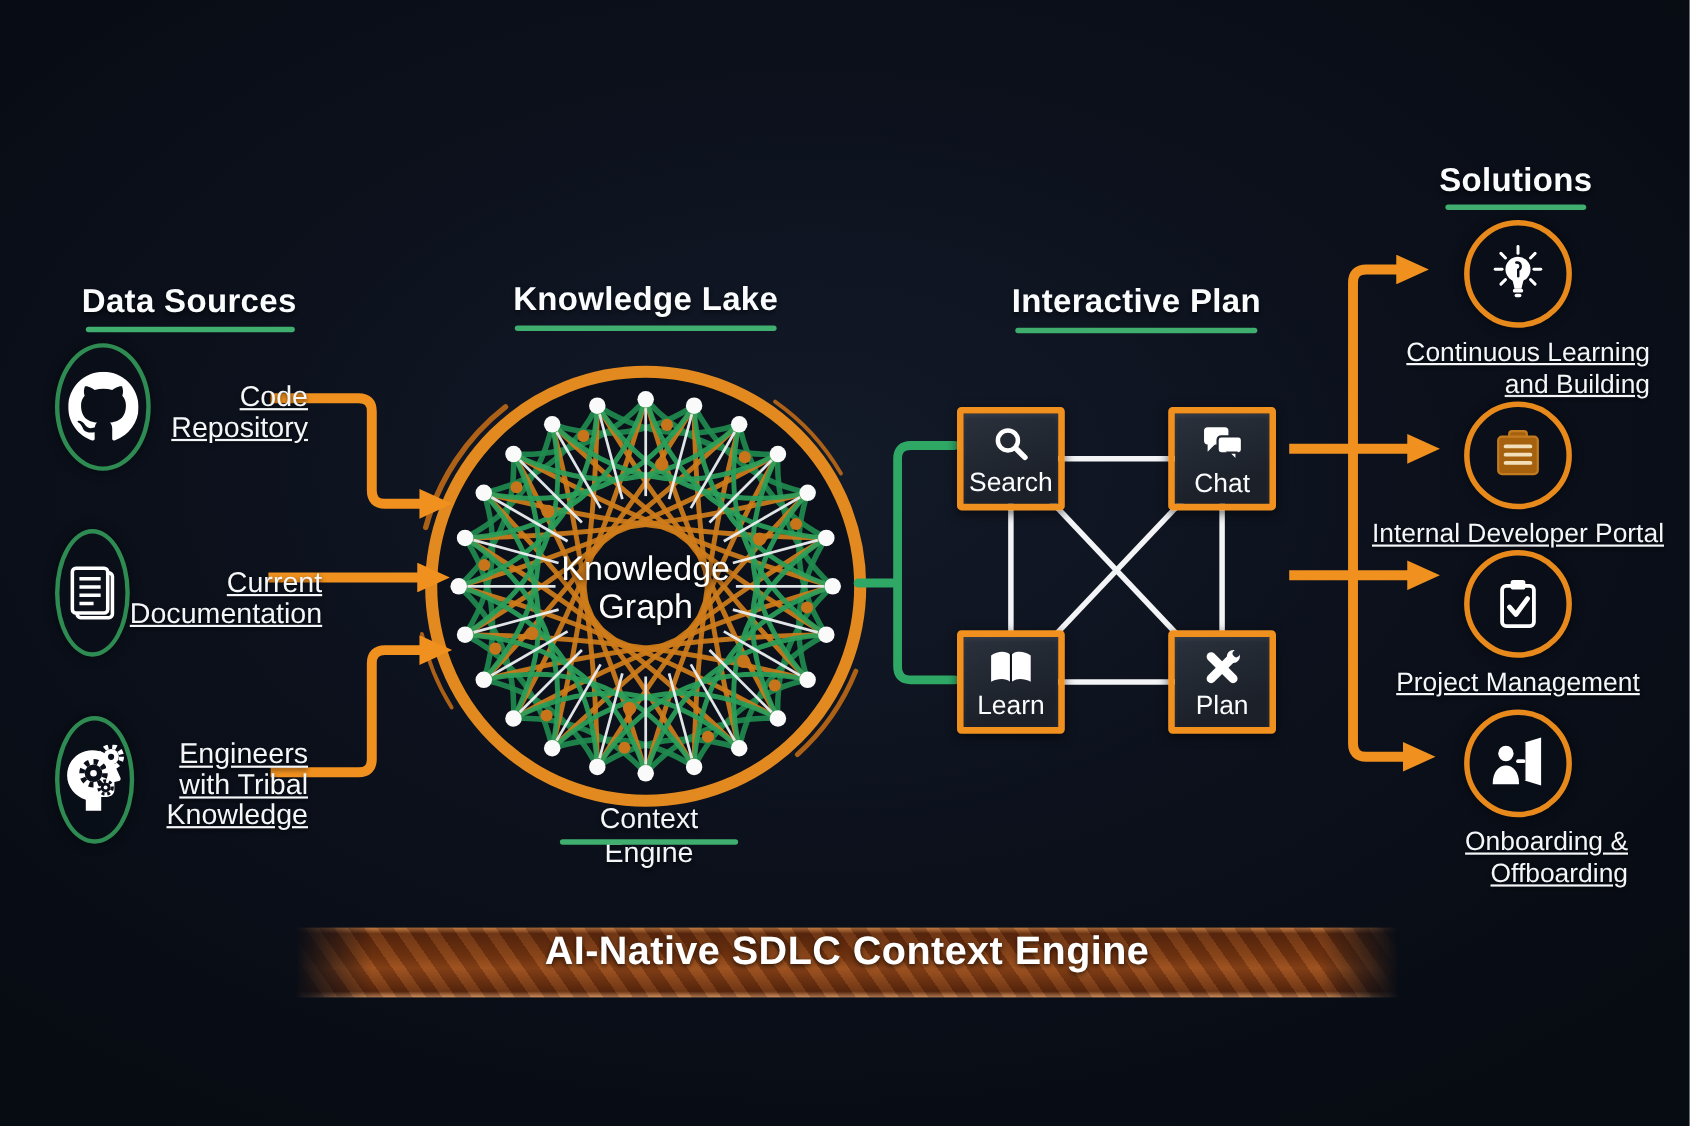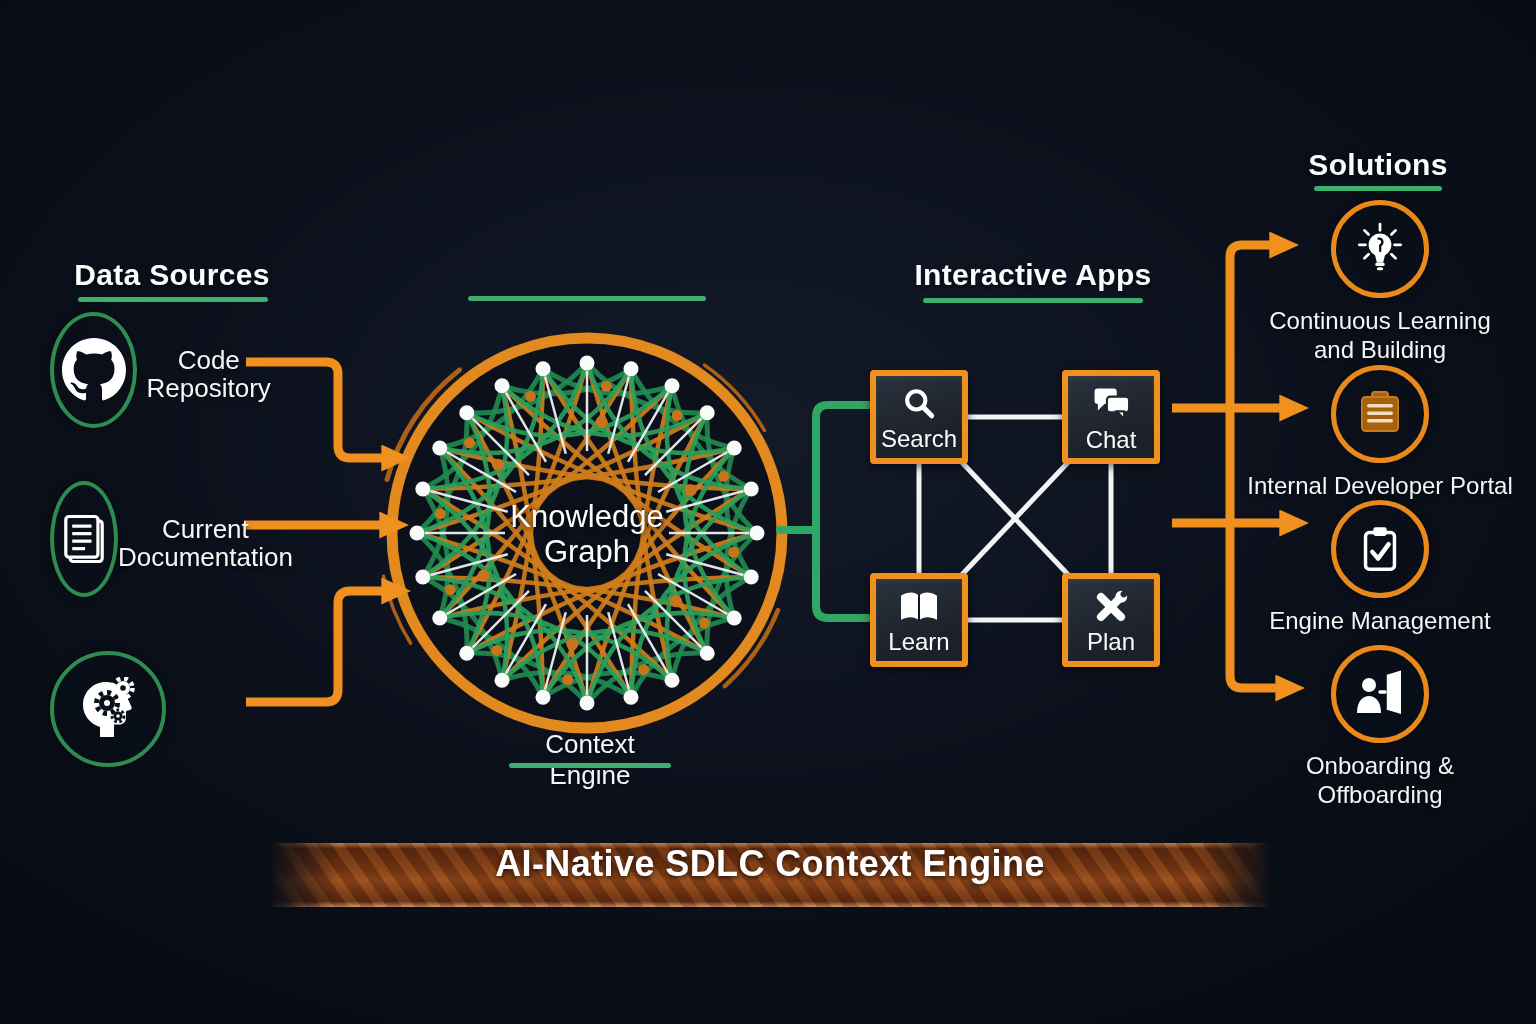--- a/index.html
+++ b/index.html
@@ -14,22 +14,22 @@
   .heading{position:absolute;transform:translateX(-50%);font-size:30px;font-weight:bold;
     color:#fbfcfd;white-space:nowrap;letter-spacing:.3px;text-shadow:0 2px 4px rgba(0,0,0,.55);}
   .underline{position:absolute;height:5px;border-radius:3px;background:#3fae6e;}
 
   .ds-item{position:absolute;width:230px;display:flex;flex-direction:row;align-items:center;}
   .icon-ring{border-radius:50%;display:flex;align-items:center;justify-content:center;
     background:rgba(10,15,24,.35);}
   .ring-green{border:4.5px solid #2e8c52;box-shadow:0 0 10px rgba(0,0,0,.5);}
   .ring-orange{border:5px solid #e8891c;box-shadow:0 0 10px rgba(0,0,0,.5);}
   .ds-item .icon-ring{width:108px;height:108px;}
-  .item-label{margin-top:9px;font-size:26px;line-height:1.07;text-align:center;color:#f4f6f8;
-    text-shadow:0 2px 4px rgba(0,0,0,.6);}
+  .item-label{margin-top:9px;font-size:26px;line-height:1.07;text-align:right;color:#f4f6f8;
+    text-shadow:0 2px 4px rgba(0,0,0,.6);text-decoration:underline;}
   .ds-item .item-label{max-width:212px;}
 
   .kg-center{position:absolute;left:497px;top:499px;width:180px;text-align:center;
     font-size:31px;line-height:1.14;color:#fdfdfd;text-shadow:0 1px 6px rgba(0,0,0,.8);}
   .ce-label{position:absolute;left:507px;top:729px;width:166px;text-align:center;font-size:26px;
     color:#f4f6f8;text-shadow:0 2px 4px rgba(0,0,0,.6);}
 
   .app-box{position:absolute;width:98px;height:94px;box-sizing:border-box;
     border:6px solid #f0901e;border-radius:4px;
     background:linear-gradient(160deg,#2b323d 0%,#1b2029 75%);
@@ -239,23 +239,24 @@
       <path d="M1230,460 V257 Q1230,245 1242,245 H1272" marker-end="url(#ah)"></path>
       <path d="M1230,460 V676 Q1230,688 1242,688 H1278" marker-end="url(#ah)"></path>
       <path d="M1172,408 H1282" marker-end="url(#ah)"></path>
       <path d="M1172,523 H1282" marker-end="url(#ah)"></path>
     </g>
   </svg>
 
   <div class="heading" style="left:172px;top:258px">Data Sources</div>
   <div class="underline" style="left:78px;top:297px;width:190px"></div>
 
+  <div class="heading" style="left:587px;top:256px">Knowledge Lake</div>
   <div class="underline" style="left:468px;top:296px;width:238px"></div>
 
-  <div class="heading" style="left:1033px;top:258px">Interactive Apps</div>
+  <div class="heading" style="left:1033px;top:258px">Interactive Plan</div>
   <div class="underline" style="left:923px;top:298px;width:220px"></div>
 
   <div class="heading" style="left:1378px;top:148px">Solutions</div>
   <div class="underline" style="left:1314px;top:186px;width:128px"></div>
 
   <div class="ds-item" style="left:50px;top:312px">
     <div class="icon-ring ring-green">
       <svg width="64" height="64" viewBox="0 0 16 16">
         <path fill="#ffffff" fill-rule="evenodd" d="M8 0C3.58 0 0 3.58 0 8c0 3.54 2.29 6.53 5.47 7.59.4.07.55-.17.55-.38 0-.19-.01-.82-.01-1.49-2.01.37-2.53-.49-2.69-.94-.09-.23-.48-.94-.82-1.13-.28-.15-.68-.52-.01-.53.63-.01 1.08.58 1.23.82.72 1.21 1.87.87 2.33.66.07-.52.28-.87.51-1.07-1.78-.2-3.64-.89-3.64-3.95 0-.87.31-1.59.82-2.15-.08-.2-.36-1.02.08-2.12 0 0 .67-.21 2.2.82.64-.18 1.32-.27 2-.27s1.36.09 2 .27c1.53-1.04 2.2-.82 2.2-.82.44 1.1.16 1.92.08 2.12.51.56.82 1.27.82 2.15 0 3.07-1.87 3.75-3.65 3.95.29.25.54.73.54 1.48 0 1.07-.01 1.93-.01 2.2 0 .21.15.46.55.38A8.01 8.01 0 0 0 16 8c0-4.42-3.58-8-8-8z"></path>
       </svg>
@@ -291,20 +292,21 @@
           <circle cx="42" cy="39" r="4.5" fill="#0b101a"></circle>
           <circle cx="42" cy="39" r="1.8" fill="#ffffff"></circle>
         </g>
         <g>
           <circle cx="47" cy="11" r="9.5" fill="none" stroke="#ffffff" stroke-width="4.5" stroke-dasharray="3.8 3.8"></circle>
           <circle cx="47" cy="11" r="7" fill="#ffffff"></circle>
           <circle cx="47" cy="11" r="2.8" fill="#0b101a"></circle>
         </g>
       </svg>
     </div>
+    <div class="item-label">Engineers with Tribal Knowledge</div>
   </div>
 
   <div class="kg-center">Knowledge Graph</div>
   <div class="ce-label">Context Engine</div>
   <div class="underline" style="left:509px;top:763px;width:162px"></div>
 
   <div class="app-box" style="left:870px;top:370px">
     <svg width="44" height="40" viewBox="0 0 48 44">
       <circle cx="21" cy="18" r="10" fill="none" stroke="#ffffff" stroke-width="4.5"></circle>
       <line x1="29" y1="26" x2="38" y2="35" stroke="#ffffff" stroke-width="5.5" stroke-linecap="round"></line>
@@ -385,21 +387,21 @@
   </div>
 
   <div class="sol-item" style="left:1240px;top:500px">
     <div class="icon-ring ring-orange">
       <svg width="54" height="54" viewBox="0 0 56 56">
         <rect x="13" y="11" width="30" height="38" rx="4" fill="none" stroke="#ffffff" stroke-width="3.6"></rect>
         <rect x="21" y="5.5" width="14" height="9" rx="2.5" fill="#ffffff"></rect>
         <path d="M20,31 L26,38 L37,23" fill="none" stroke="#ffffff" stroke-width="4.6" stroke-linecap="round" stroke-linejoin="round"></path>
       </svg>
     </div>
-    <div class="item-label lbl-nowrap">Engine Management</div>
+    <div class="item-label lbl-nowrap">Project Management</div>
   </div>
 
   <div class="sol-item" style="left:1240px;top:645px">
     <div class="icon-ring ring-orange">
       <svg width="56" height="56" viewBox="0 0 56 56">
         <path d="M34,9 L49,4.5 L49,48 L34,43.5 Z" fill="#ffffff"></path>
         <line x1="34" y1="9" x2="34" y2="43.5" stroke="#0b101a" stroke-width="1.6"></line>
         <line x1="28" y1="26" x2="33" y2="26" stroke="#ffffff" stroke-width="3.4" stroke-linecap="round"></line>
         <circle cx="17" cy="19" r="7" fill="#ffffff"></circle>
         <path d="M5,47 C5,35 11,30 17,30 C23,30 29,35 29,47 Z" fill="#ffffff"></path>

